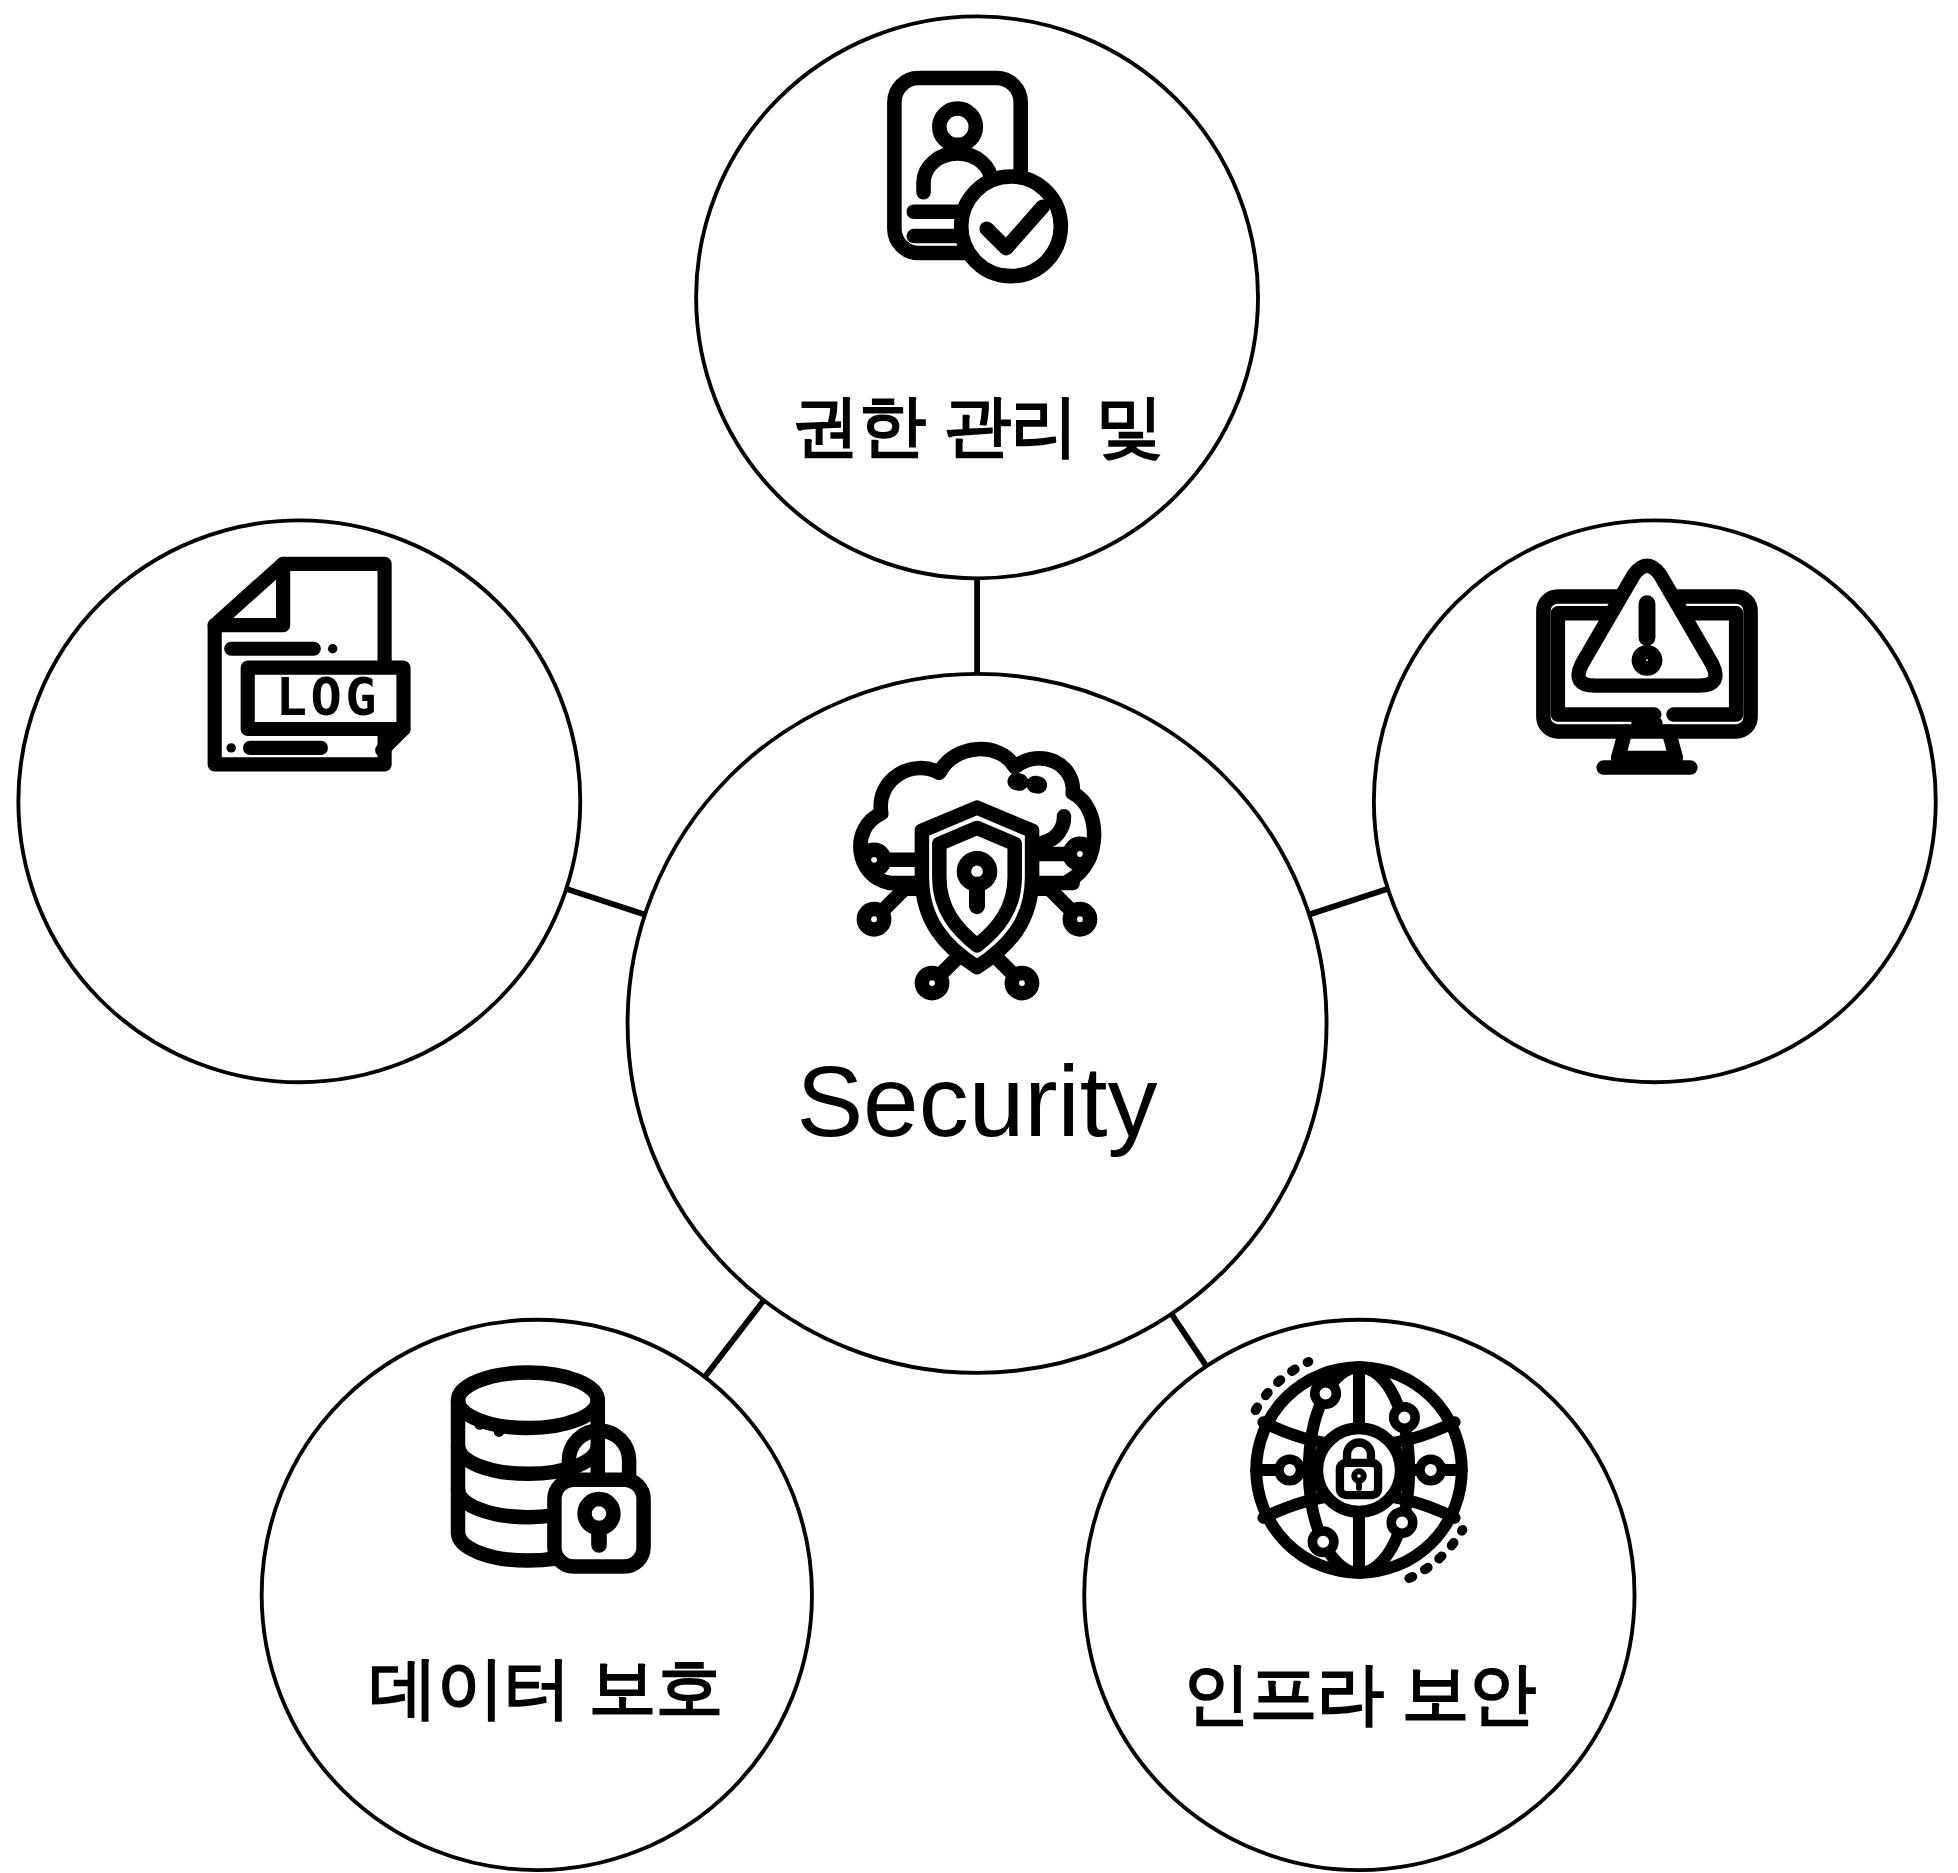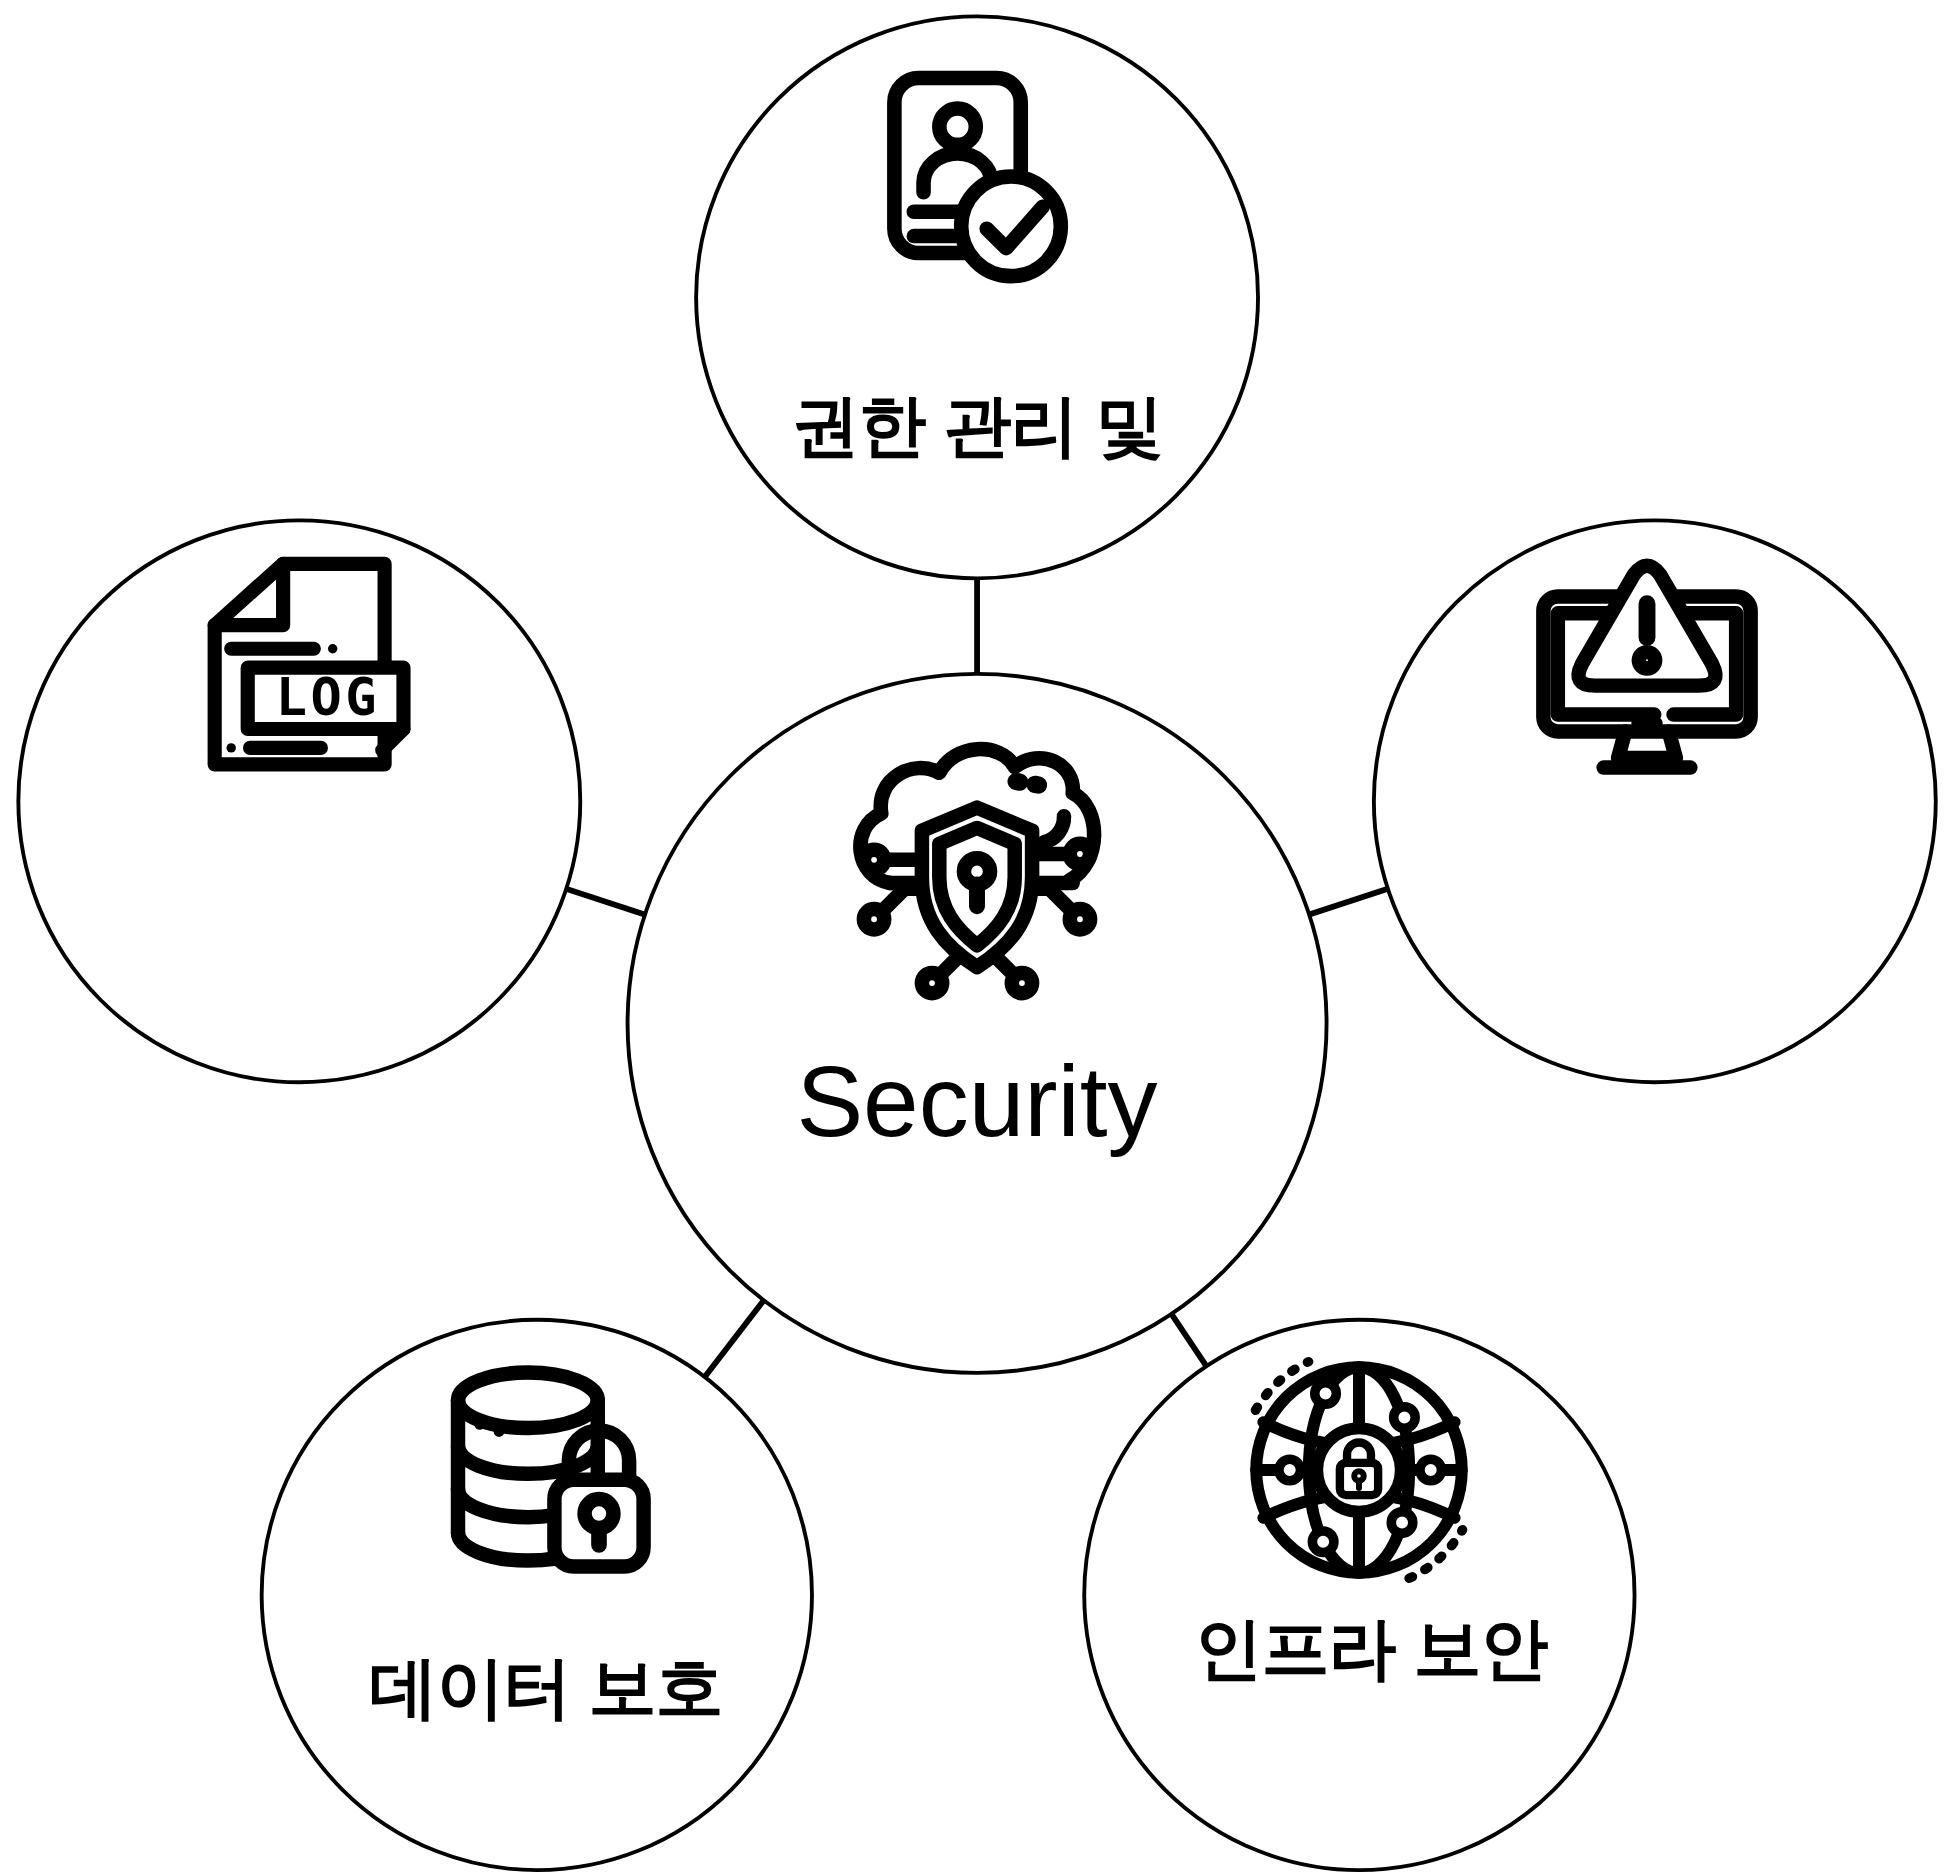--- a/index.html
+++ b/index.html
@@ -182,18 +182,18 @@
       <g fill="#ffffff" stroke-width="4">
         <circle cx="36" cy="18" r="4.5"></circle>
         <circle cx="69" cy="28" r="4.5"></circle>
         <circle cx="21" cy="50" r="4.5"></circle>
         <circle cx="80" cy="50" r="4.5"></circle>
         <circle cx="35" cy="80" r="4.5"></circle>
         <circle cx="68" cy="72" r="4.5"></circle>
       </g>
     </svg>
   </div>
-  <div class="node" style="left:1359px; top:1648px;margin-left:12px;">
+  <div class="node" style="left:1359px; top:1693px;">
     <div class="label">인프라 보안</div>
   </div>
 
 </div>
 
 
 </body></html>

